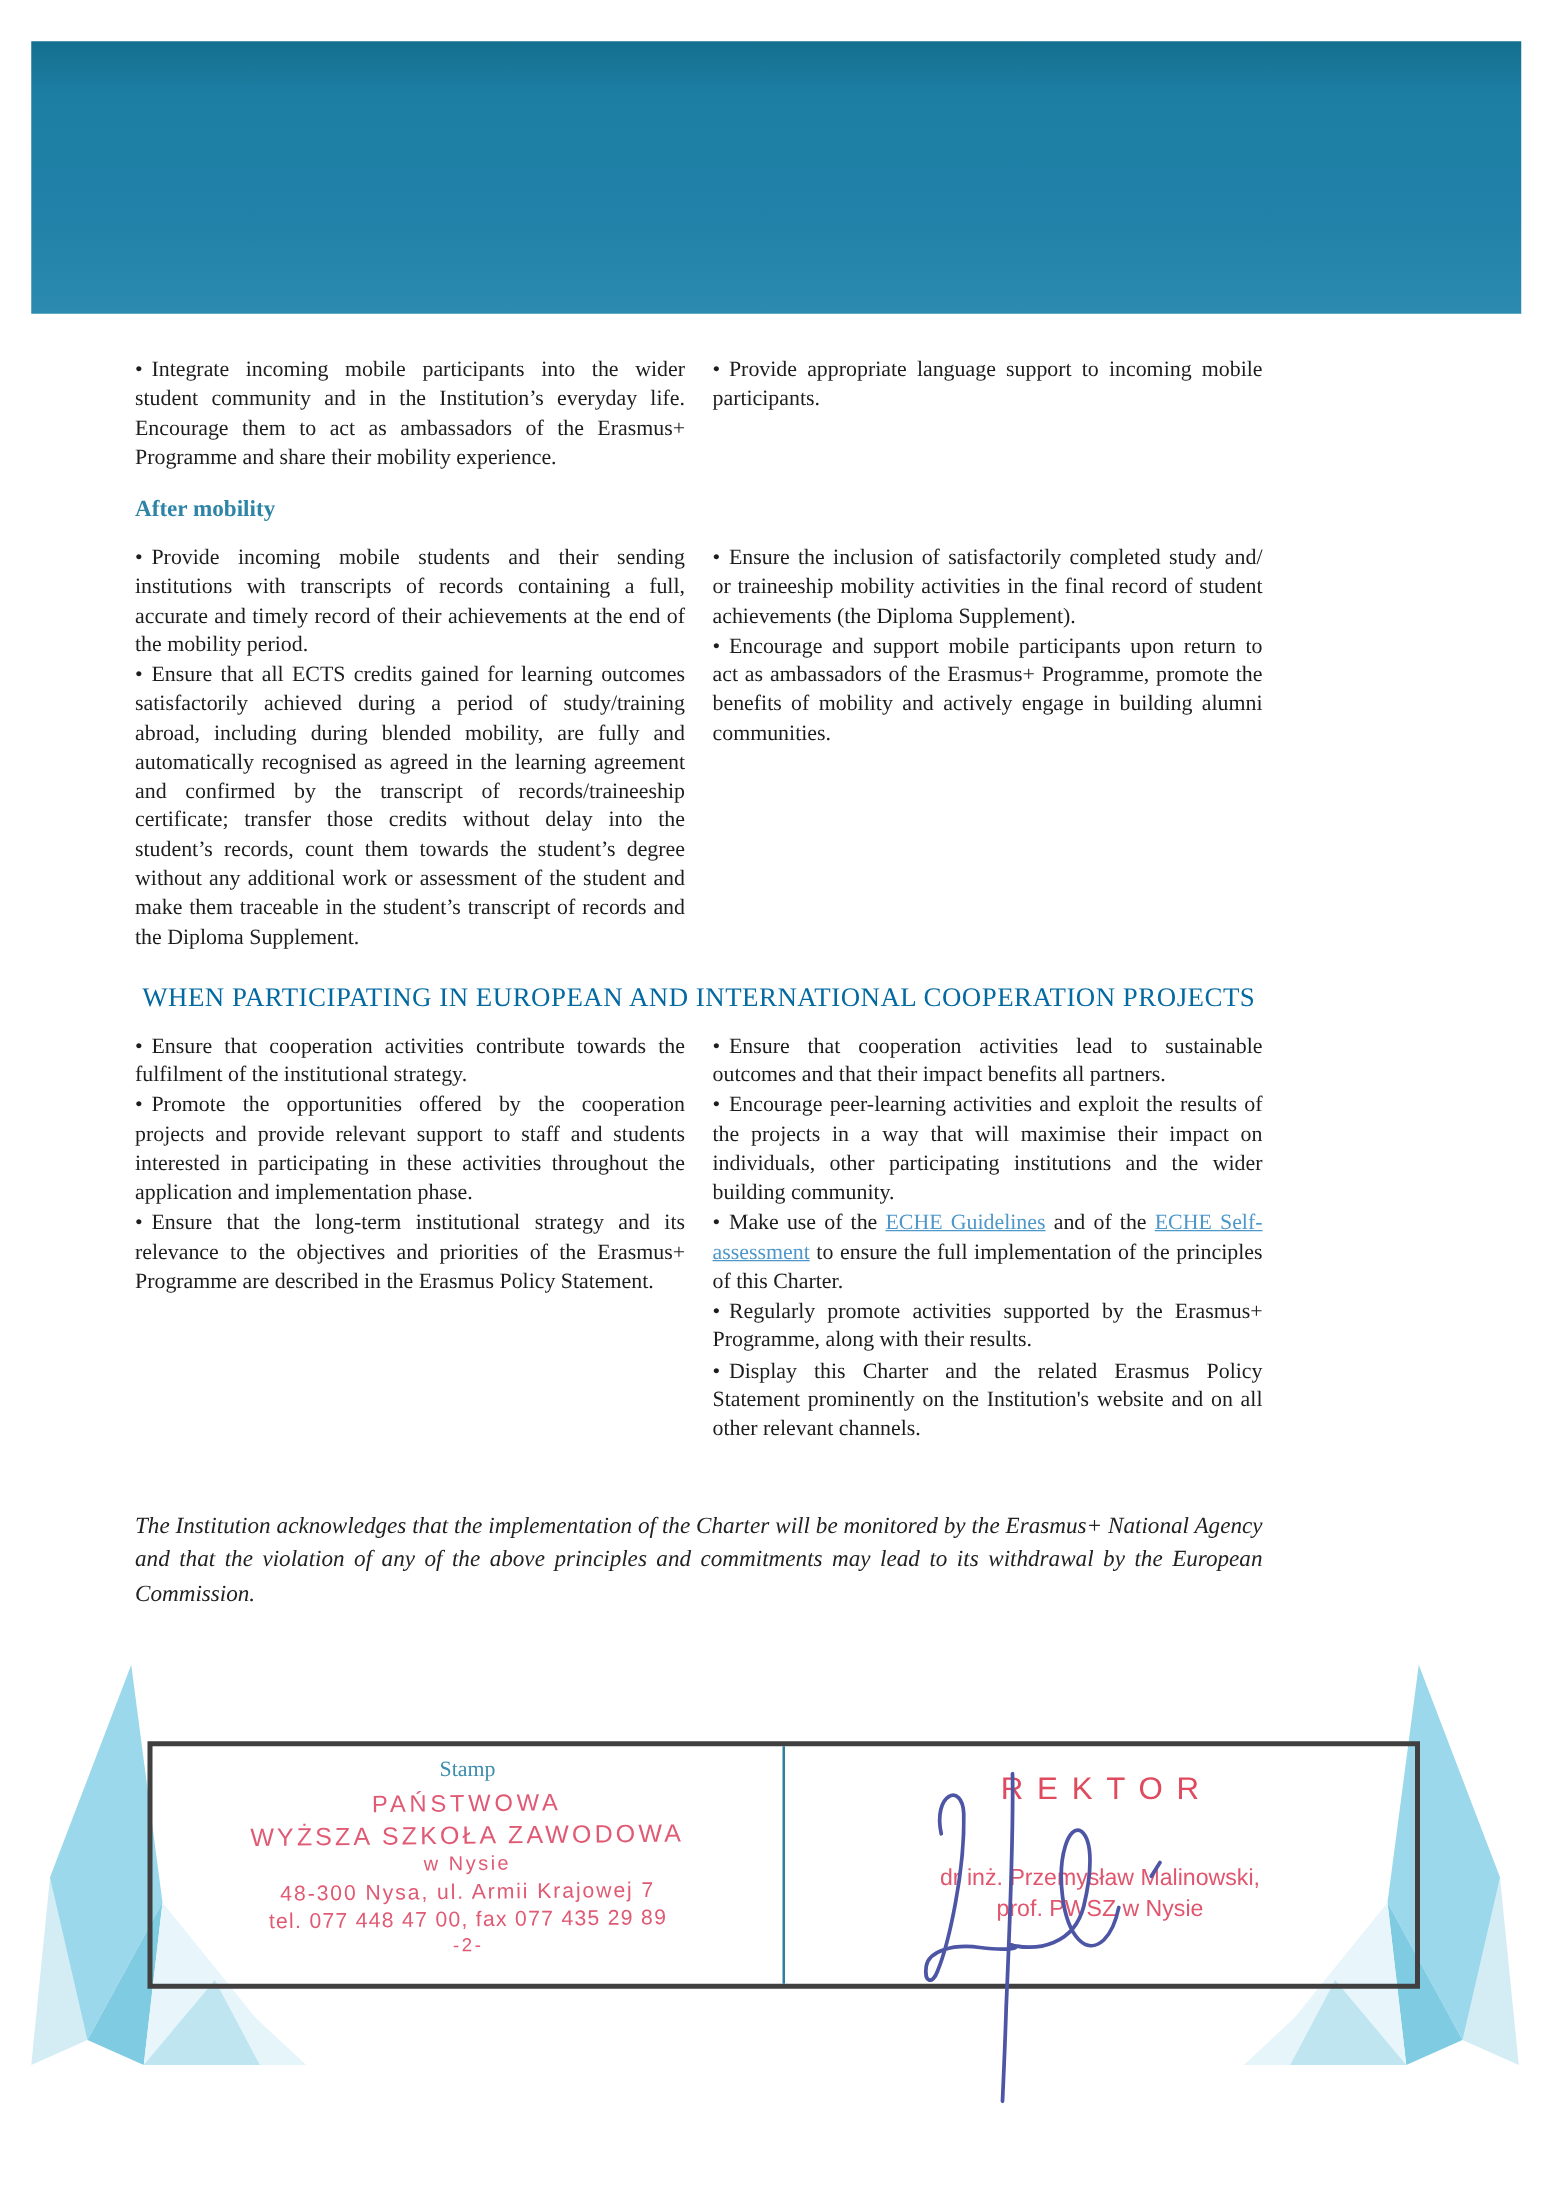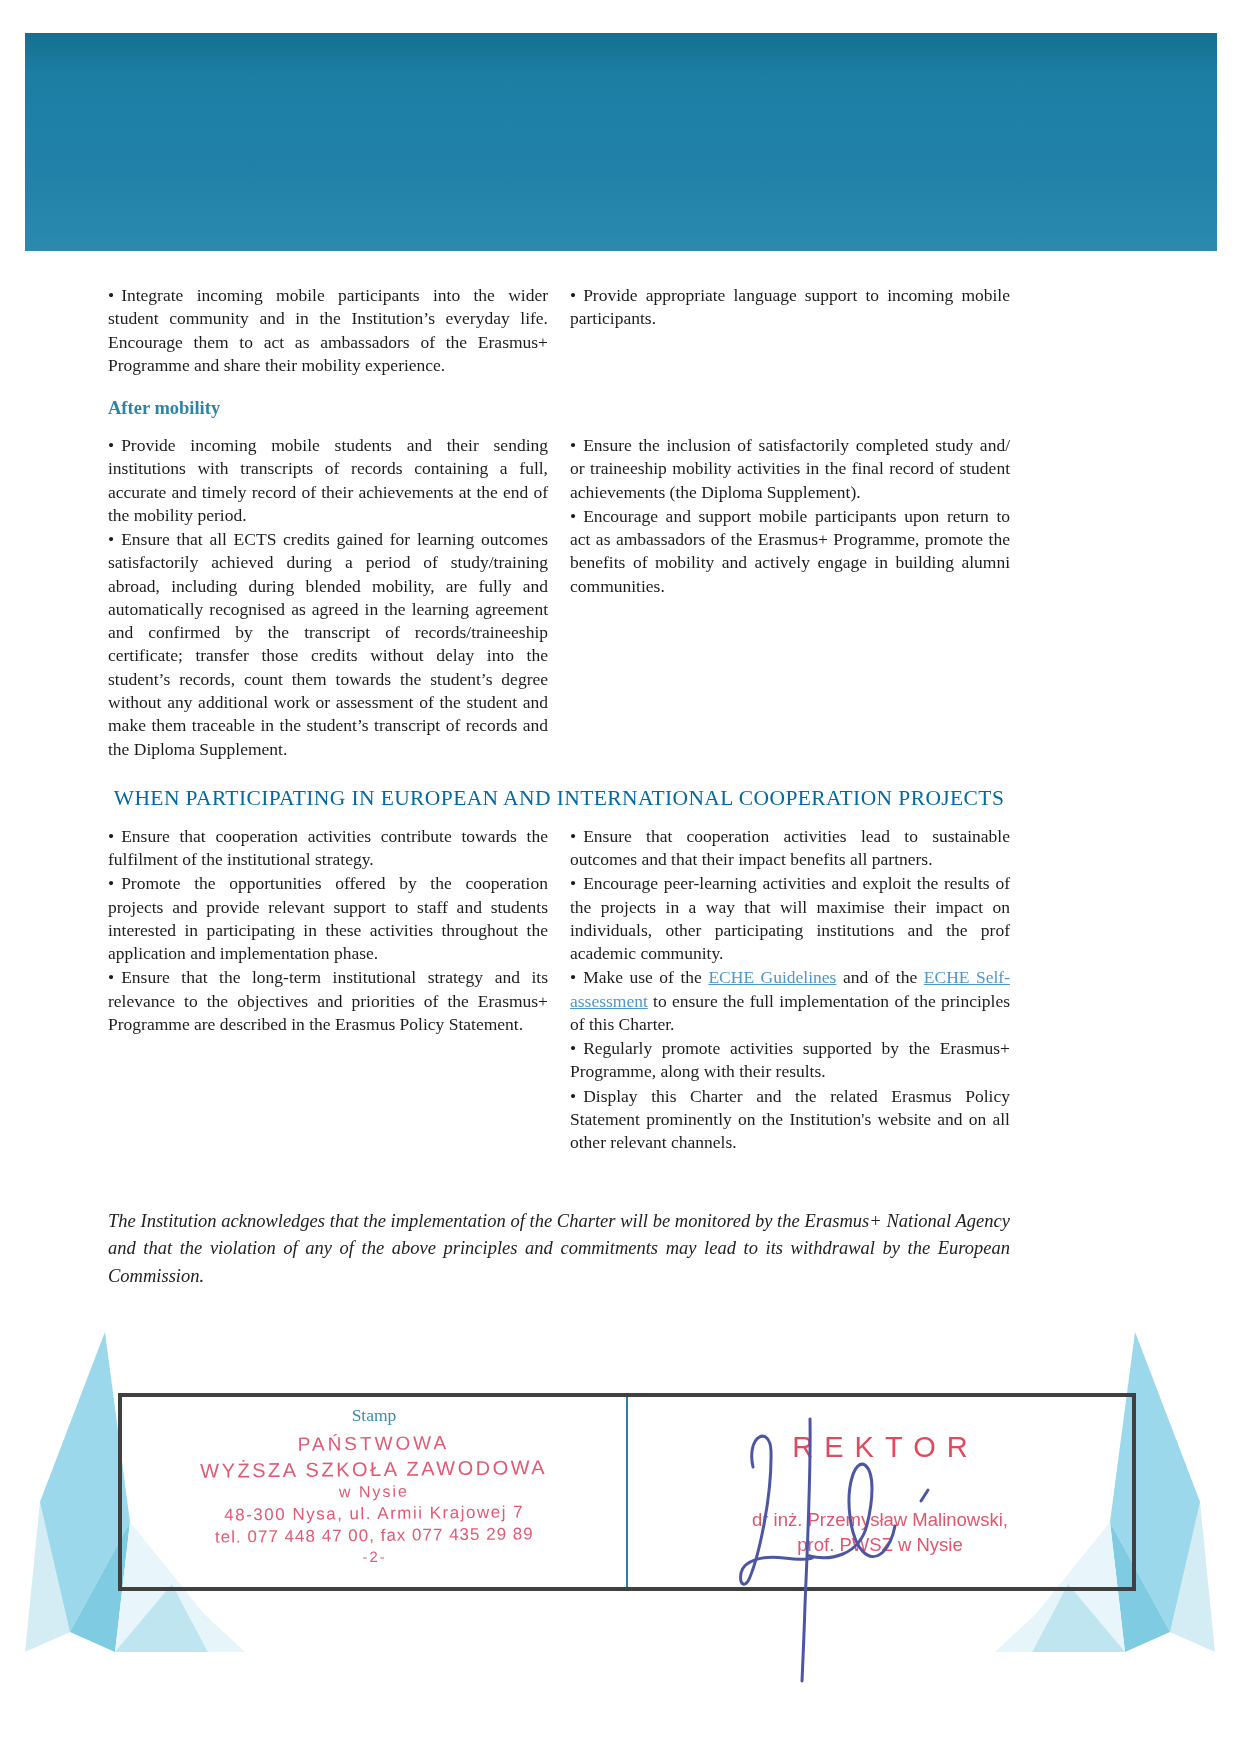--- a/index.html
+++ b/index.html
@@ -45,23 +45,23 @@
     margin-top:7px; text-align:center; color:#e05a74;
     font-family:"Liberation Sans", sans-serif; transform:rotate(-0.6deg);
   }
   .stamp-l1 { font-size:19px; letter-spacing:3px; }
   .stamp-l2 { font-size:20px; letter-spacing:2.5px; margin-top:3px; }
   .stamp-l3 { font-size:16px; letter-spacing:2px; margin-top:2px; }
   .stamp-l4 { font-size:17px; letter-spacing:1.5px; margin-top:3px; }
   .stamp-l5 { font-size:17px; letter-spacing:1px; margin-top:2px; }
   .stamp-page { font-size:15px; letter-spacing:2px; margin-top:2px; }
   .rektor {
-    margin-top:26px; text-align:center; color:#df4a5e;
+    margin-top:12px; text-align:center; color:#df4a5e;
     font-family:"Liberation Sans", sans-serif;
-    font-size:29px; letter-spacing:11px; text-indent:11px;
+    font-size:25px; letter-spacing:11px; text-indent:11px;
   }
   .signatory {
     margin-top:44px; text-align:center; color:#e0566e;
     font-family:"Liberation Sans", sans-serif; font-size:18.5px; line-height:1.35;
   }
   .signature-svg {
     position:absolute; left:30px; top:8px; width:320px; height:290px;
     overflow:visible; z-index:3; pointer-events:none;
   }
   
@@ -100,21 +100,21 @@
     </div>
 
     <h2 class="section-heading">WHEN PARTICIPATING IN EUROPEAN AND INTERNATIONAL COOPERATION PROJECTS</h2>
     <div class="row">
       <div class="col">
         <p class="bullet"><span class="marker">•</span><span>Ensure that cooperation activities contribute towards the fulfilment of the institutional strategy.</span></p>
         <p class="bullet"><span class="marker">•</span><span>Promote the opportunities offered by the cooperation projects and provide relevant support to staff and students interested in participating in these activities throughout the application and implementation phase.</span></p>
       </div>
       <div class="col">
         <p class="bullet"><span class="marker">•</span><span>Ensure that cooperation activities lead to sustainable outcomes and that their impact benefits all partners.</span></p>
-        <p class="bullet"><span class="marker">•</span><span>Encourage peer-learning activities and exploit the results of the projects in a way that will maximise their impact on individuals, other participating institutions and the prof academic community.</span></p>
+        <p class="bullet"><span class="marker">•</span><span>Encourage peer-learning activities and exploit the results of the projects in a way that will maximise their impact on individuals, other participating institutions and the wider building community.</span></p>
       </div>
     </div>
 
     <div class="row">
       <div class="col">
         <p class="bullet"><span class="marker">•</span><span>Ensure that the long-term institutional strategy and its relevance to the objectives and priorities of the Erasmus+ Programme are described in the Erasmus Policy Statement.</span></p>
       </div>
       <div class="col">
         <p class="bullet"><span class="marker">•</span><span>Make use of the</span>
           <a class="doc-link">ECHE Guidelines</a>

